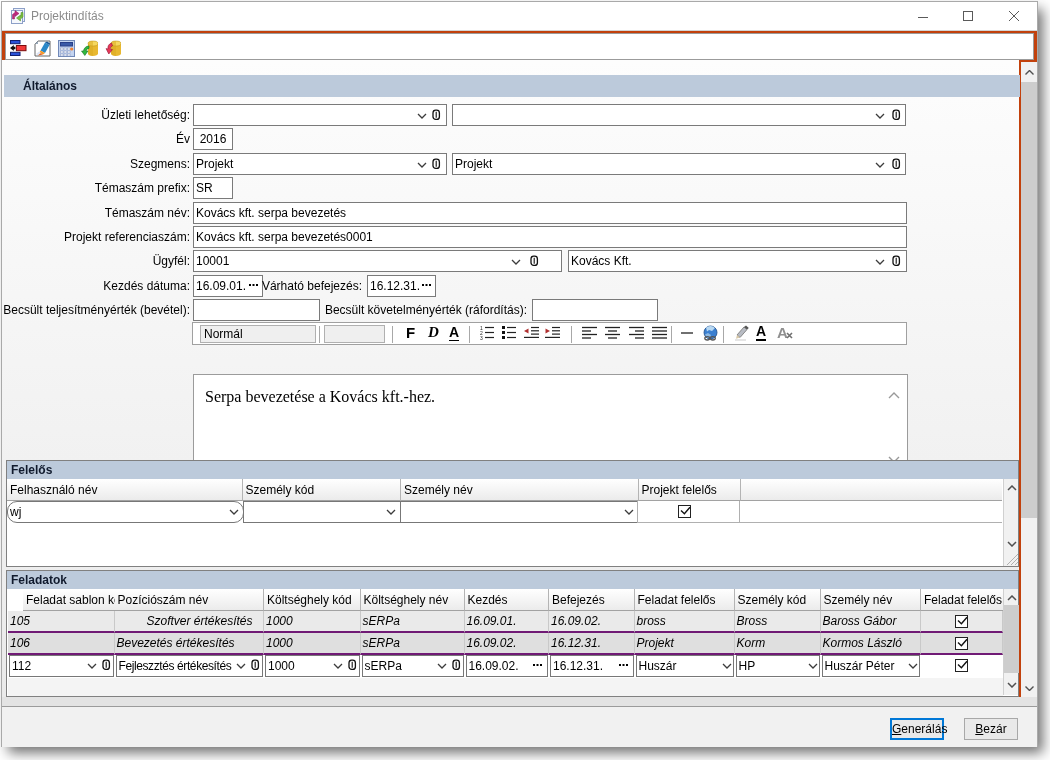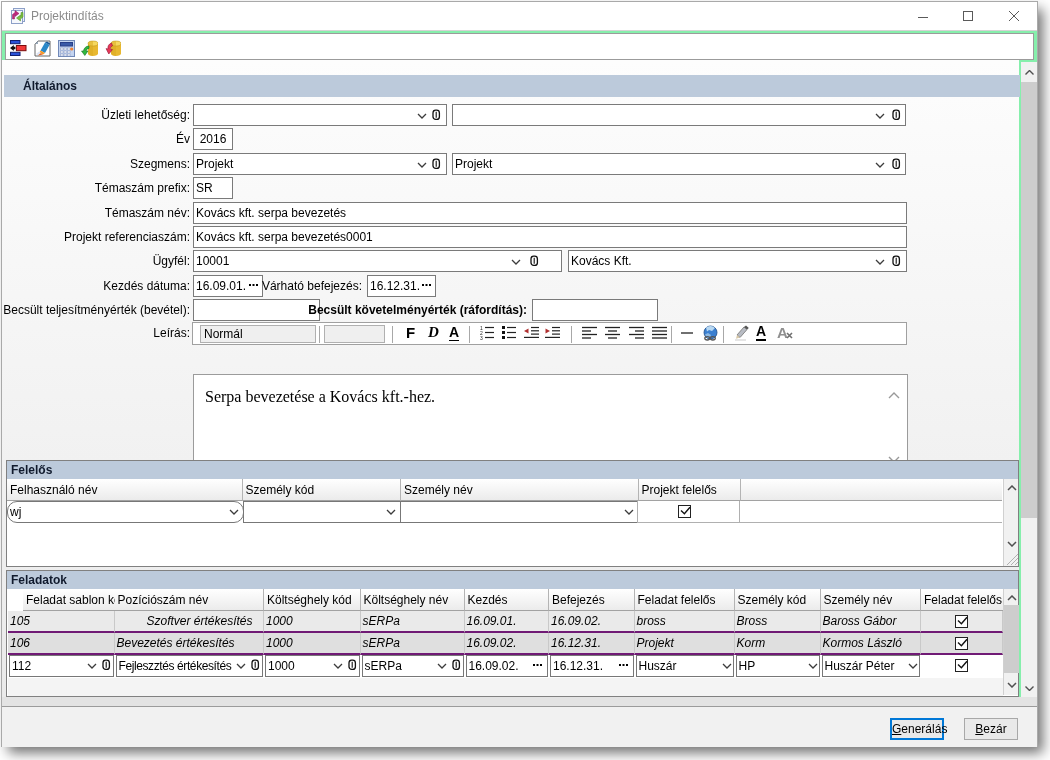--- a/index.html
+++ b/index.html
@@ -1,16 +1,16 @@
 <!DOCTYPE html>
 <html><head><meta charset="utf-8">
 <style>
 html,body{margin:0;padding:0;width:1050px;height:760px;background:#fff;overflow:hidden;}
 *{box-sizing:border-box;font-family:"Liberation Sans",sans-serif;}
-#win{position:absolute;left:1px;top:1px;width:1037px;height:746px;background:#86efac;border:1px solid #a9a9a9;box-shadow:6px 7px 12px -1px rgba(0,0,0,.55);}
+#win{position:absolute;left:1px;top:1px;width:1037px;height:746px;background:#c2410c;border:1px solid #a9a9a9;box-shadow:6px 7px 12px -1px rgba(0,0,0,.55);}
 .abs{position:absolute;}
 #titlebar{position:absolute;left:0;top:0;width:100%;height:29px;background:#fff;border-bottom:1px solid #d4d4d4;}
 #title{position:absolute;left:29px;top:7px;font-size:12px;color:#8b8b8b;}
 #toolbar{position:absolute;left:3px;top:31px;width:1029px;height:27px;background:#fff;border:1px solid #9b9b9b;}
 .band{position:absolute;left:2px;width:1016px;height:22px;background:#bccadb;color:#101a2d;font-size:12px;font-weight:bold;line-height:22px;}
 .lbl{position:absolute;font-size:12px;color:#000;text-align:right;height:22px;line-height:22px;}
 .fld{position:absolute;height:22px;background:#fff;border:1px solid #7a7a7a;font-size:12px;color:#000;line-height:20px;padding-left:2px;white-space:nowrap;overflow:hidden;}
 .ctr{text-align:center;padding-left:0;}
 .chev{position:absolute;width:10px;height:6px;}
 .clip{position:absolute;width:9px;height:14px;}
@@ -150,24 +150,23 @@
       <use href="#dots3"></use>
     </svg>
   <div class="lbl" style="left:200px;top:273px;width:160px;">Várható befejezés:</div>
   <div class="fld" style="left:365px;top:273px;width:69px;">16.12.31.</div>
   <svg class="abs" style="left:420px;top:282px" width="9" height="2.5" viewBox="0 0 9 2.5">
       <use href="#dots3"></use>
     </svg>
 
   <div class="lbl" style="left:0;top:297px;width:188px;">Becsült teljesítményérték (bevétel):</div>
   <div class="fld" style="left:191px;top:297px;width:127px;"></div>
-  <div class="lbl" style="left:300px;top:297px;width:225px;font-weight:bold;">Becsült követelményérték (ráfordítás):</div>
+  <div class="lbl" style="left:300px;top:297px;width:225px;">Becsült követelményérték (ráfordítás):</div>
   <div class="fld" style="left:530px;top:297px;width:126px;"></div>
 
-  <div class="lbl" style="left:0;top:320px;width:188px;">Leírás:</div>
 
   <div class="abs" id="rtbar" style="left:190px;top:320px;width:715px;height:23px;background:#fff;border:1px solid #a0a0a0;">
     <div class="abs" style="left:7px;top:2px;width:116px;height:18px;background:#efefef;border:1px solid #b0b0b0;font-size:12px;line-height:16px;padding-left:3px;">Normál</div>
     <div class="sep" style="left:126px;"></div>
     <div class="abs" style="left:131px;top:2px;width:61px;height:18px;background:#efefef;border:1px solid #b0b0b0;"></div>
     <div class="sep" style="left:199px;"></div>
     <div class="abs" style="left:213px;top:1px;font-size:15px;font-weight:bold;">F</div>
     <div class="abs" style="left:235px;top:1px;font-size:15px;font-weight:bold;font-style:italic;font-family:'Liberation Serif',serif;">D</div>
     <div class="abs" style="left:256px;top:1px;font-size:14px;font-weight:bold;border-bottom:1px solid #000;line-height:16px;">A</div>
     <div class="sep" style="left:276px;"></div>

